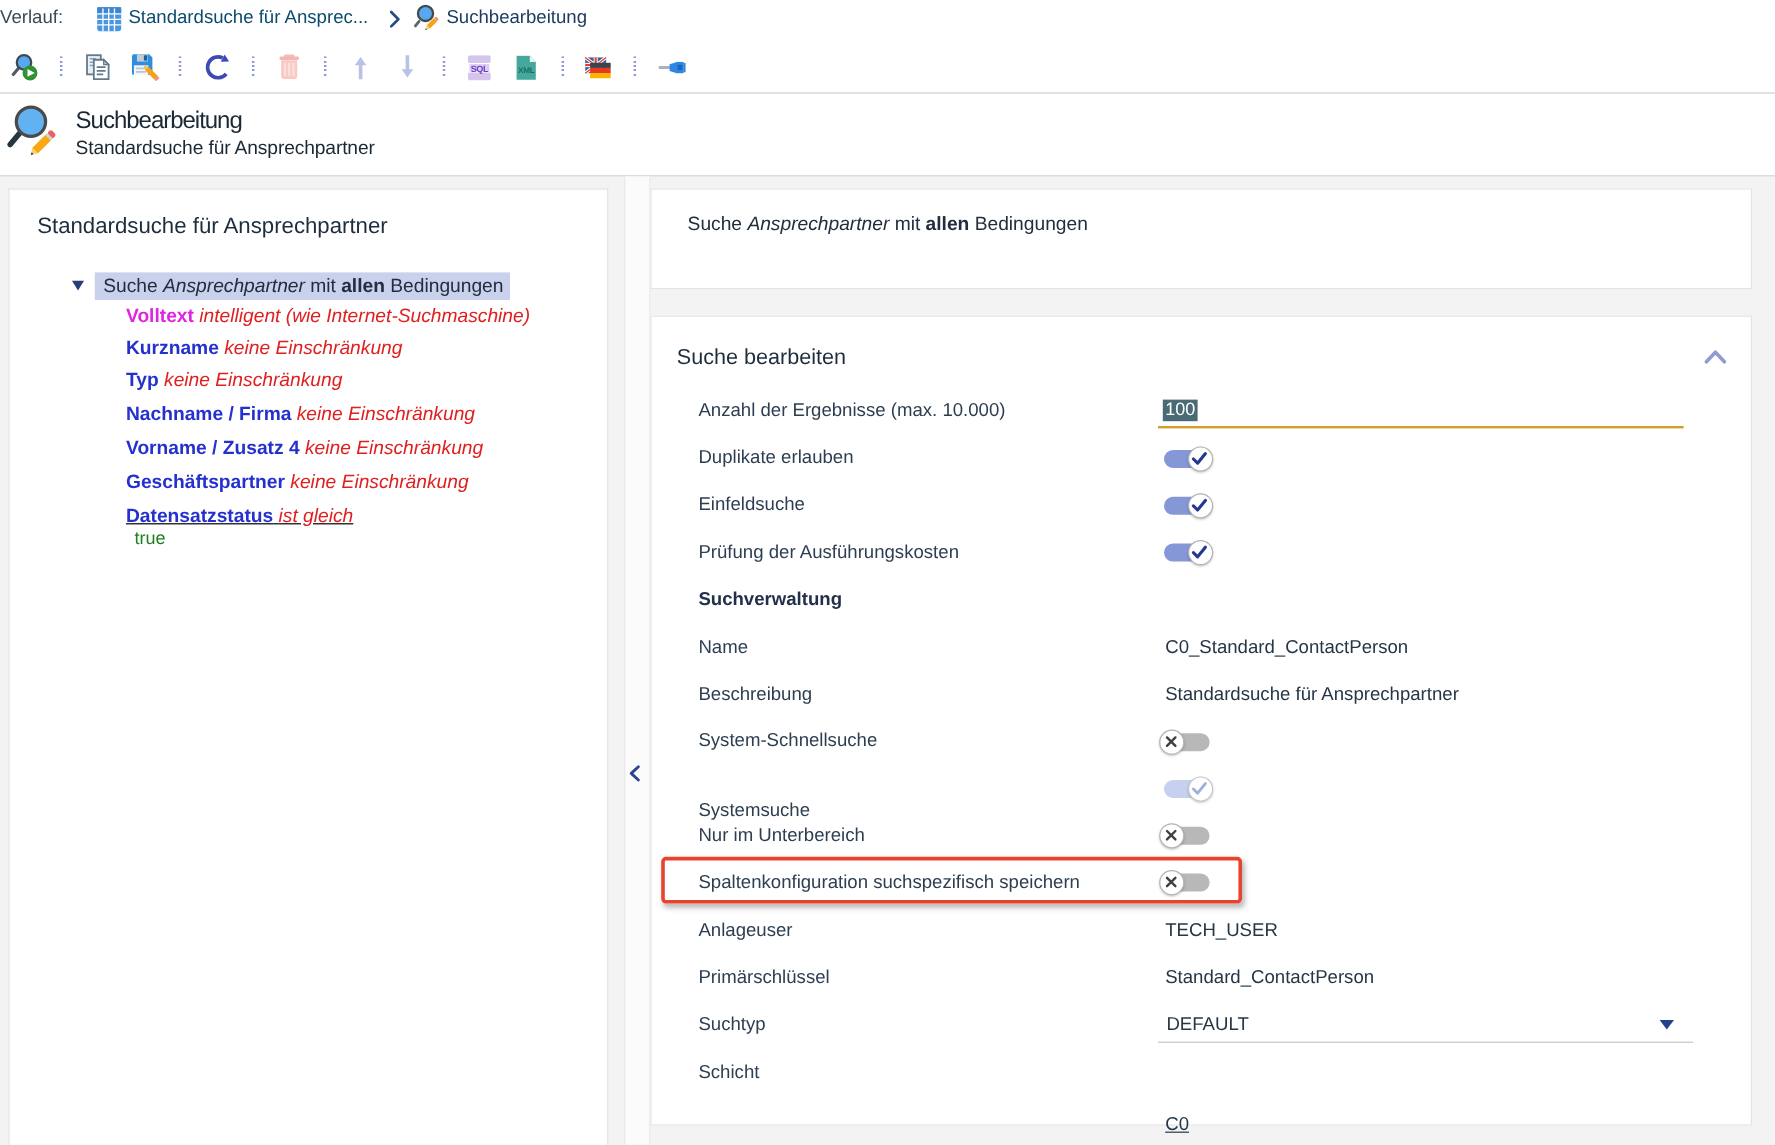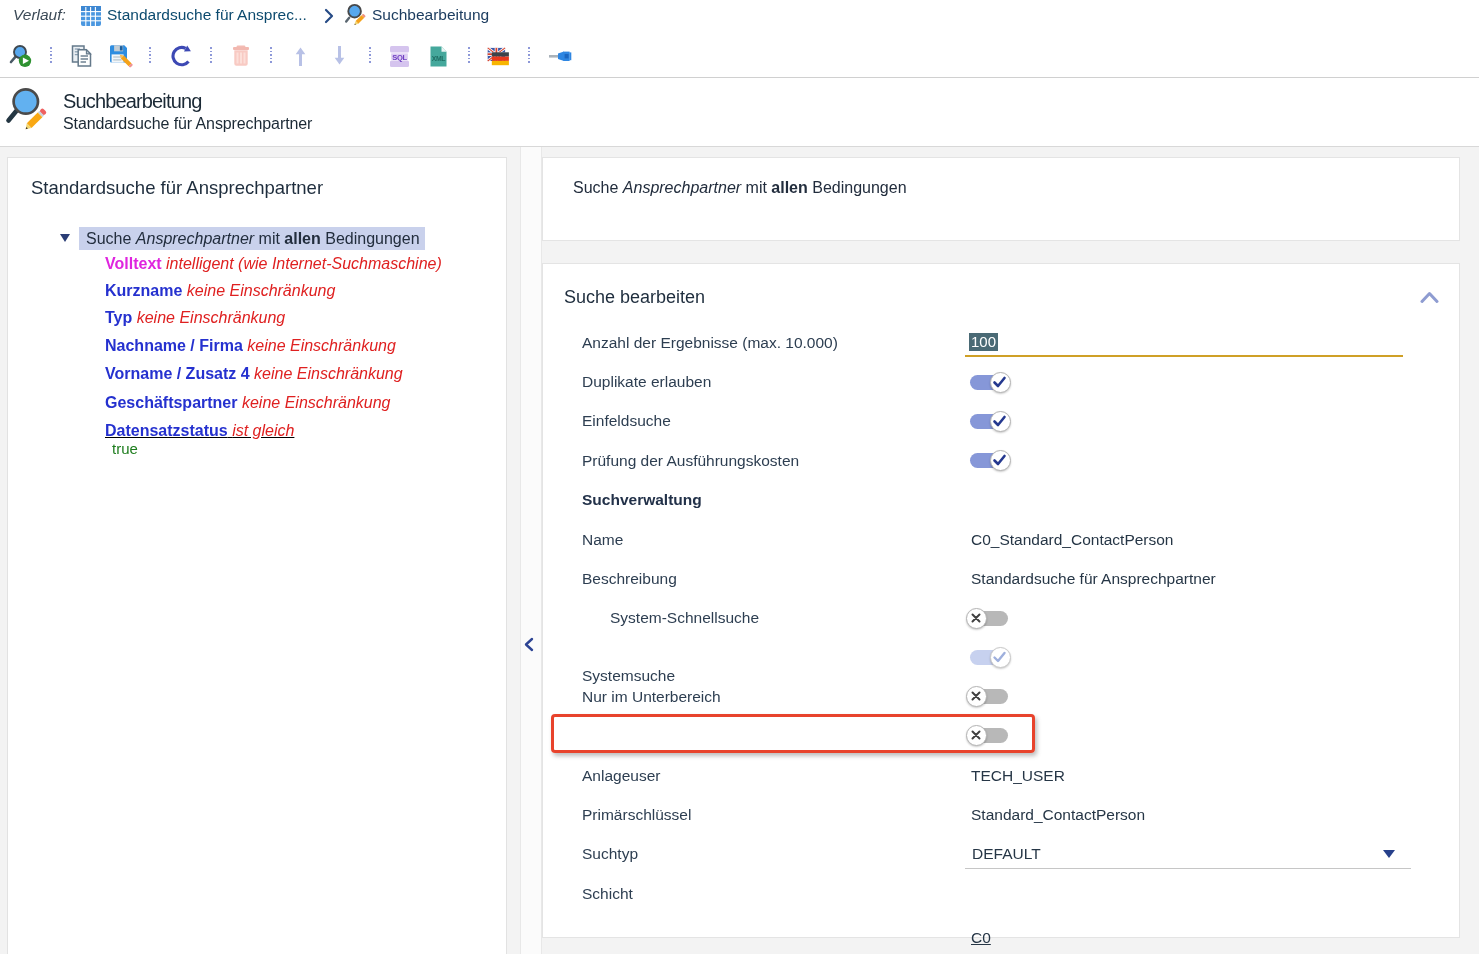--- a/index.html
+++ b/index.html
@@ -17,21 +17,21 @@
   .tg.off .track{background:#b8b8b8;}
   .tg.dison .track{background:#c7d1ef;}
   .tg.dison .knob{border-color:#c9c9c9;}
   .sep{position:absolute; top:47px; width:2px; height:17px;
        background-image:repeating-linear-gradient(to bottom,#5061c4 0px,#5061c4 1.6px,transparent 1.6px,transparent 3.6px); opacity:.65;}
 </style>
 </head>
 <body>
 <div id="app">
 
-  <div class="abs" style="left:13px; top:6px; font-size:15.5px; color:#3c4a57;font-style:italic;">Verlauf:</div>
+  <div class="abs" style="left:0; top:6px; font-size:15.5px; color:#3c4a57;">Verlauf:</div>
   <svg class="abs" style="left:80px; top:5px;" width="22" height="22" viewBox="0 0 22 22">
     <rect x="1" y="1" width="20" height="20" rx="2" fill="#4a97e0"></rect>
     <rect x="1" y="1" width="20" height="5" fill="#3d87d2"></rect>
     <g stroke="#ffffff" stroke-width="1.1">
       <line x1="1" y1="6.6" x2="21" y2="6.6"></line>
       <line x1="1" y1="11.2" x2="21" y2="11.2"></line>
       <line x1="1" y1="15.8" x2="21" y2="15.8"></line>
       <line x1="5.8" y1="2" x2="5.8" y2="21"></line>
       <line x1="10.6" y1="2" x2="10.6" y2="21"></line>
       <line x1="15.4" y1="2" x2="15.4" y2="21"></line>
@@ -243,21 +243,21 @@
   </div>
 
   <div class="lbl" style="left:582px; top:490px; font-weight:bold; color:#223149;">Suchverwaltung</div>
 
   <div class="lbl" style="left:582px; top:530px;">Name</div>
   <div class="val" style="left:971px; top:530px;">C0_Standard_ContactPerson</div>
 
   <div class="lbl" style="left:582px; top:569px;text-align:center;">Beschreibung</div>
   <div class="val" style="left:971px; top:569px;">Standardsuche für Ansprechpartner</div>
 
-  <div class="lbl" style="left:610px; top:608px;text-align:right;">System-Schnellsuche</div>
+  <div class="lbl" style="left:582px; top:608px;text-align:right;">System-Schnellsuche</div>
   <div class="tg off" style="left:966px; top:608px;">
     <div class="track"></div>
       <div class="knob"></div>
     <svg style="position:absolute;left:4px;top:4px;" width="12" height="12" viewBox="0 0 12 12">
         <path d="M2.5 2.5 L9.5 9.5 M9.5 2.5 L2.5 9.5" stroke="#404040" stroke-width="2" stroke-linecap="round"></path>
       </svg>
   </div>
 
   <div class="lbl" style="left:582px; top:666px;">Systemsuche</div>
   <div class="tg dison" style="left:966px; top:647px;">
@@ -271,20 +271,21 @@
   <div class="lbl" style="left:582px; top:687px;">Nur im Unterbereich</div>
   <div class="tg off" style="left:966px; top:686px;">
     <div class="track"></div>
       <div class="knob"></div>
     <svg style="position:absolute;left:4px;top:4px;" width="12" height="12" viewBox="0 0 12 12">
         <path d="M2.5 2.5 L9.5 9.5 M9.5 2.5 L2.5 9.5" stroke="#404040" stroke-width="2" stroke-linecap="round"></path>
       </svg>
   </div>
 
   <div class="abs" style="left:551px; top:714px; width:484px; height:39px; border:3px solid #e8432c; border-radius:4px; box-sizing:border-box; box-shadow:2px 3px 4px rgba(110,110,110,.45);"></div>
+  <div class="lbl" style="left:582px; top:726px;">Spaltenkonfiguration suchspezifisch speichern</div>
   <div class="tg off" style="left:966px; top:725px;">
     <div class="track"></div>
       <div class="knob"></div>
     <svg style="position:absolute;left:4px;top:4px;" width="12" height="12" viewBox="0 0 12 12">
         <path d="M2.5 2.5 L9.5 9.5 M9.5 2.5 L2.5 9.5" stroke="#404040" stroke-width="2" stroke-linecap="round"></path>
       </svg>
   </div>
 
   <div class="lbl" style="left:582px; top:766px;">Anlageuser</div>
   <div class="val" style="left:971px; top:766px;">TECH_USER</div>

